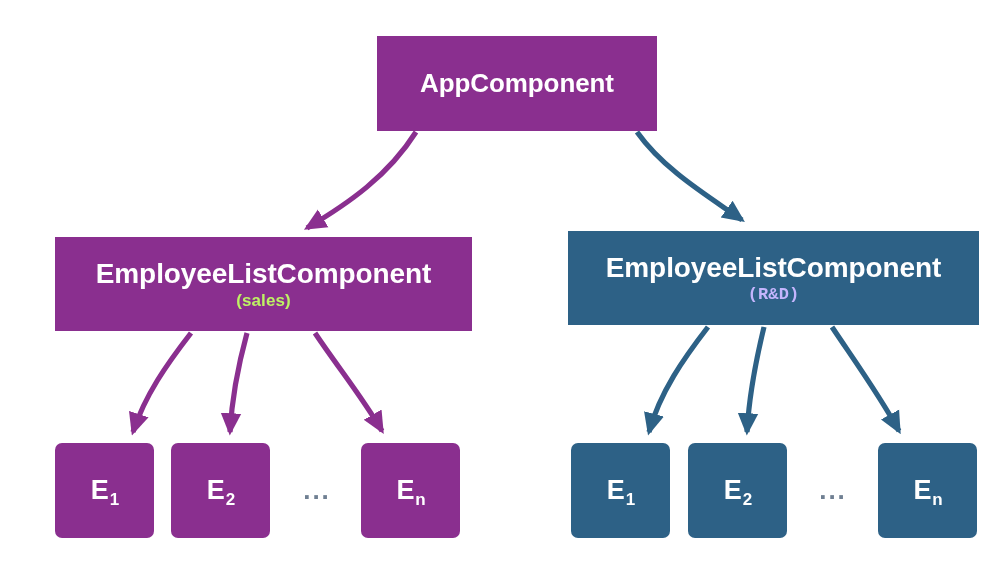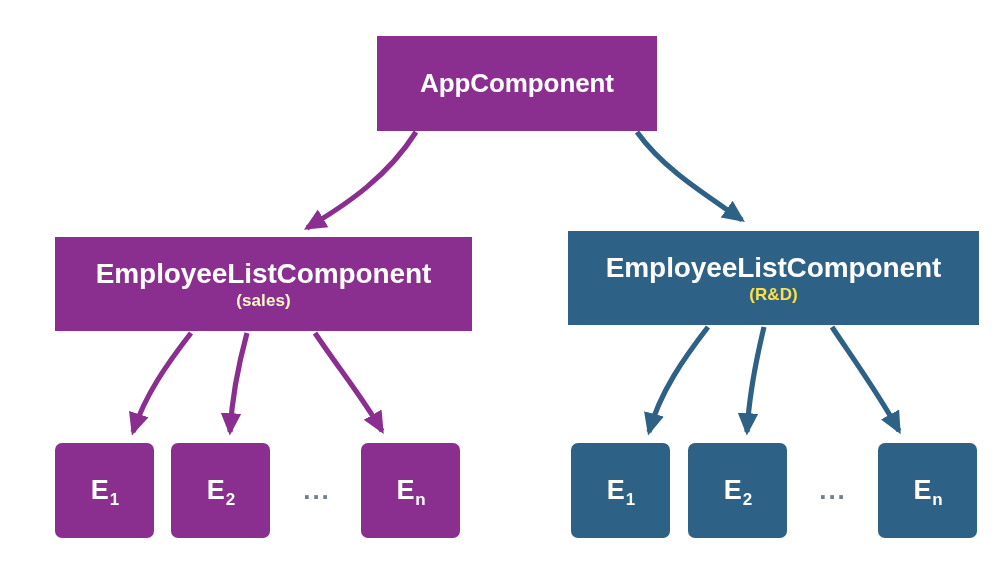--- a/index.html
+++ b/index.html
@@ -26,24 +26,24 @@
     text-align:center;
     line-height:1.12;
   }
   .node .title{
     font-weight:bold;
     letter-spacing:-0.1px;
     color:#ffffff;
   }
   .node .sub{
     font-weight:bold;
-    color:#fef9c3;
+    color:#bef264;
     letter-spacing:0.1px;
   }
-  .node.blue .sub{color:#fde047;}
+  .node.blue .sub{color:#c4b5fd;font-family:Liberation Mono, monospace;}
 
   
   #app-component{
     left:361px;top:36px;width:280px;height:95px;
   }
   #app-component .title{font-size:26px;}
 
   
   .mid{height:94px;}
   #list-sales{left:39px;top:237px;width:417px;}

